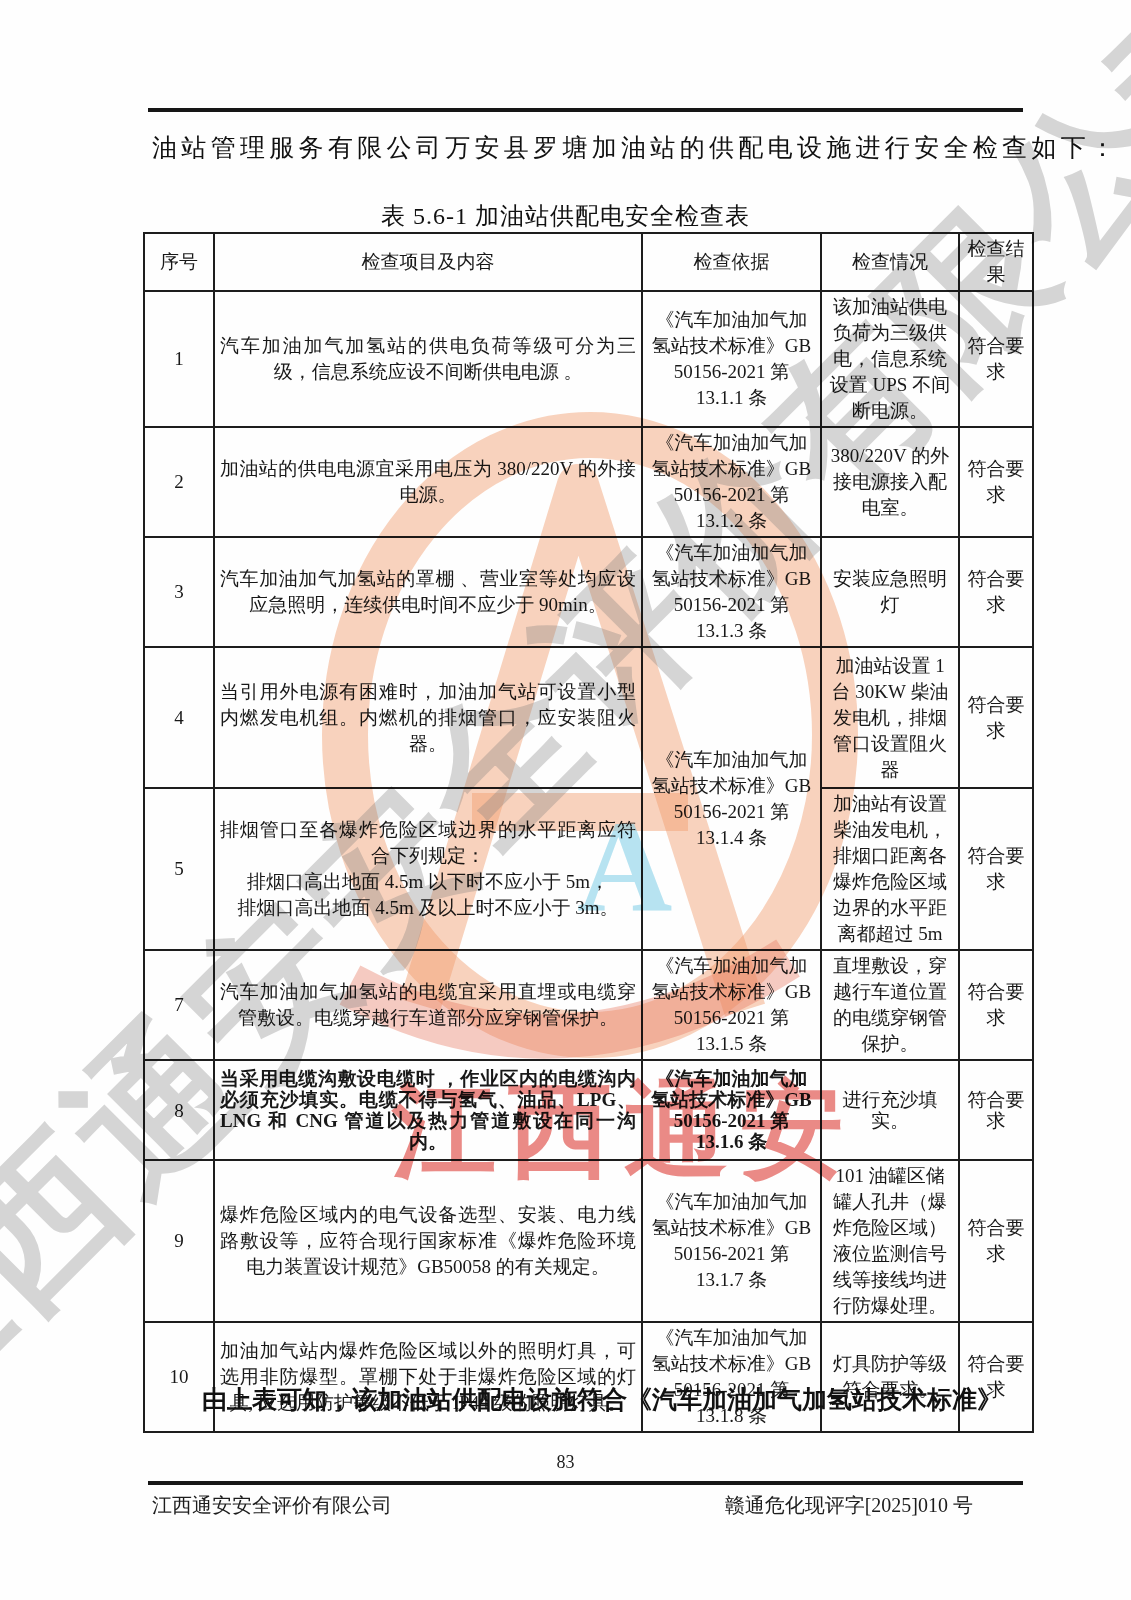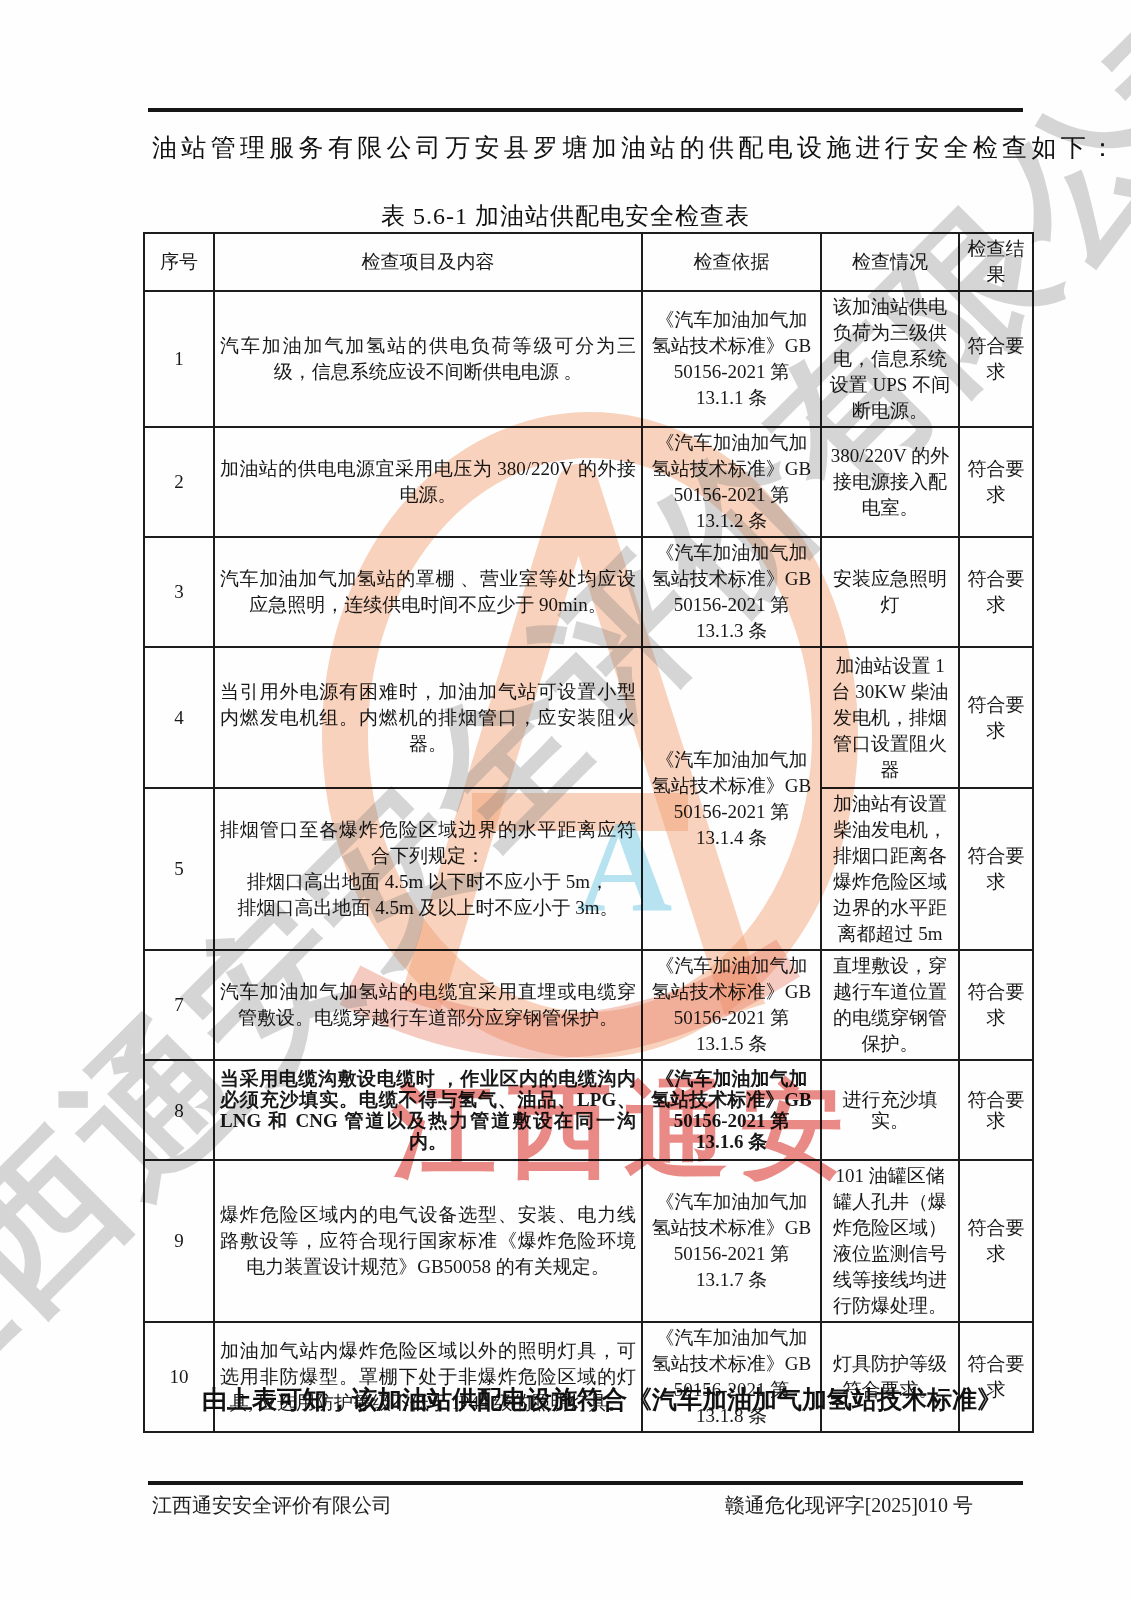--- a/index.html
+++ b/index.html
@@ -169,20 +169,21 @@
         <td class="item">加油加气站内爆炸危险区域以外的照明灯具，可选用非防爆型。罩棚下处于非爆炸危险区域的灯具, 应选用防护等级不低于 IP44 级的照明灯具。</td>
         <td class="basis">《汽车加油加气加氢站技术标准》GB 50156-2021 第 13.1.8 条</td>
         <td class="situ">灯具防护等级符合要求。</td>
         <td class="result">符合要求</td>
       </tr>
     </tbody>
   </table>
 
   <div class="closing">由上表可知，该加油站供配电设施符合《汽车加油加气加氢站技术标准》</div>
 
+  <div class="pagenum">83</div>
   <div class="rule rule-bottom"></div>
   <div class="footer-left">江西通安安全评价有限公司</div>
   <div class="footer-right">赣通危化现评字[2025]010 号</div>
 
   <div class="watermark">
     <svg class="wm-logo" width="1131" height="1600" viewBox="0 0 1131 1600">
       <ellipse cx="590" cy="735" rx="245" ry="300" fill="none" stroke="rgba(241,158,111,0.45)" stroke-width="46"></ellipse>
       <path d="M 420 1005 L 578 485 L 745 1010" fill="none" stroke="rgba(241,158,111,0.45)" stroke-width="42" stroke-linejoin="round"></path>
       <path d="M 472 812 L 688 812" fill="none" stroke="rgba(241,158,111,0.45)" stroke-width="38"></path>
       <path d="M 350 985 Q 565 1100 788 958" fill="none" stroke="rgba(232,118,95,0.38)" stroke-width="44"></path>

